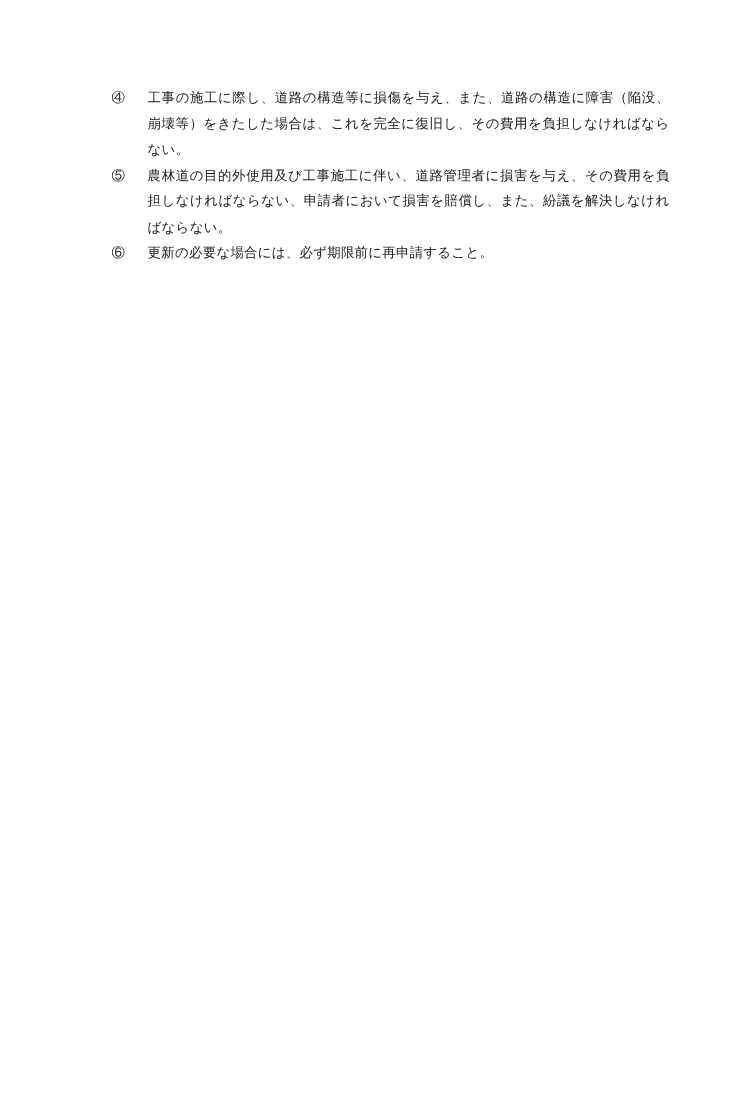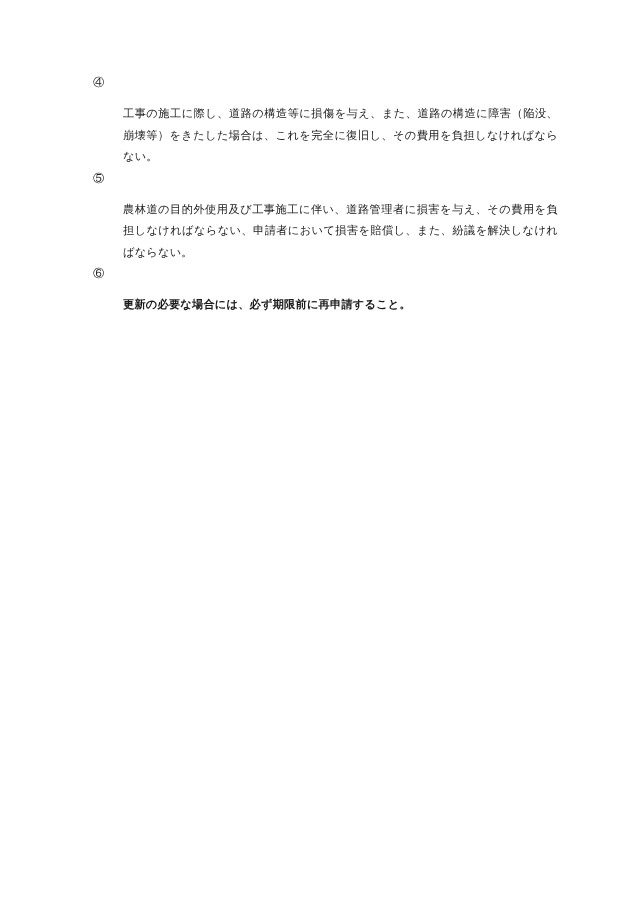--- a/index.html
+++ b/index.html
@@ -40,25 +40,23 @@
     letter-spacing: 0;
   }
   .clause-text {
     flex: 1 1 auto;
     font-size: 11.2px;
     line-height: 1.92;
     text-align: justify;
     text-justify: inter-ideograph;
     letter-spacing: 0.02em;
     word-break: break-all;
-    margin-top: 31px;
   }
   .clause-text.single {
     text-align: left;
-    font-weight: bold;
   }
 </style>
 </head>
 <body>
 
 <div class="page">
   <div class="doc-body">
 
     <div class="clause">
       <div class="clause-marker">④</div>

